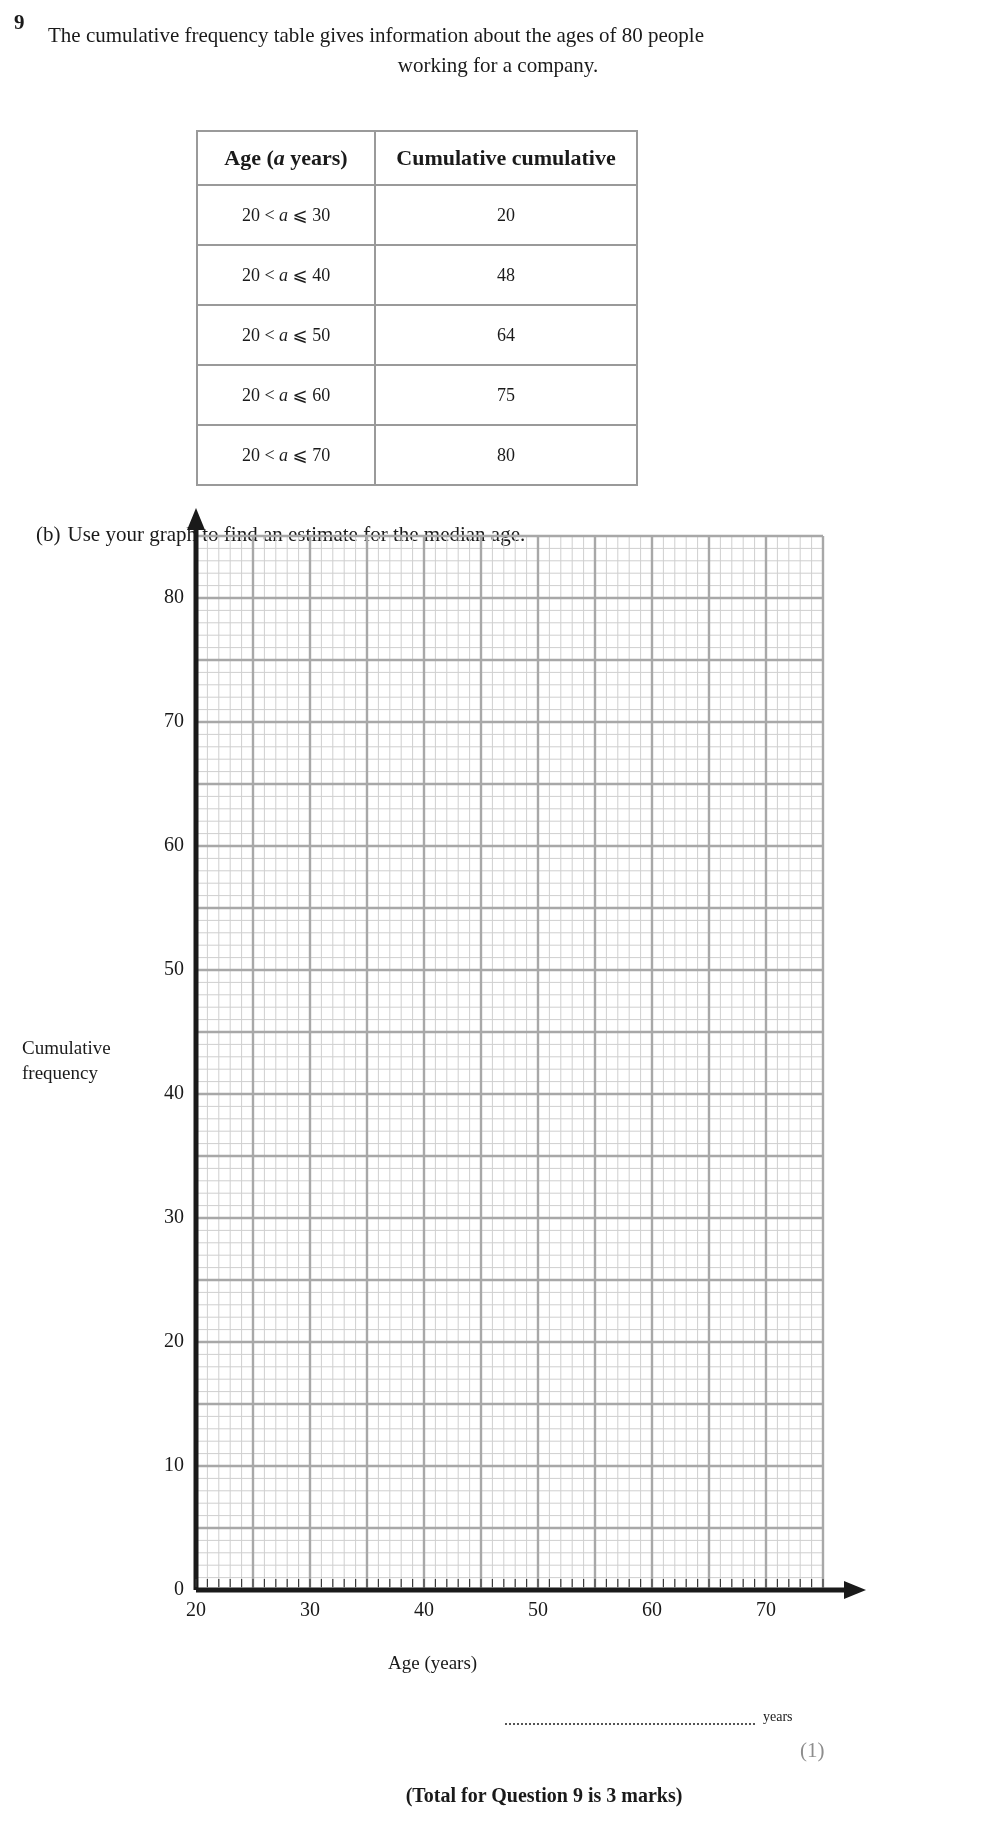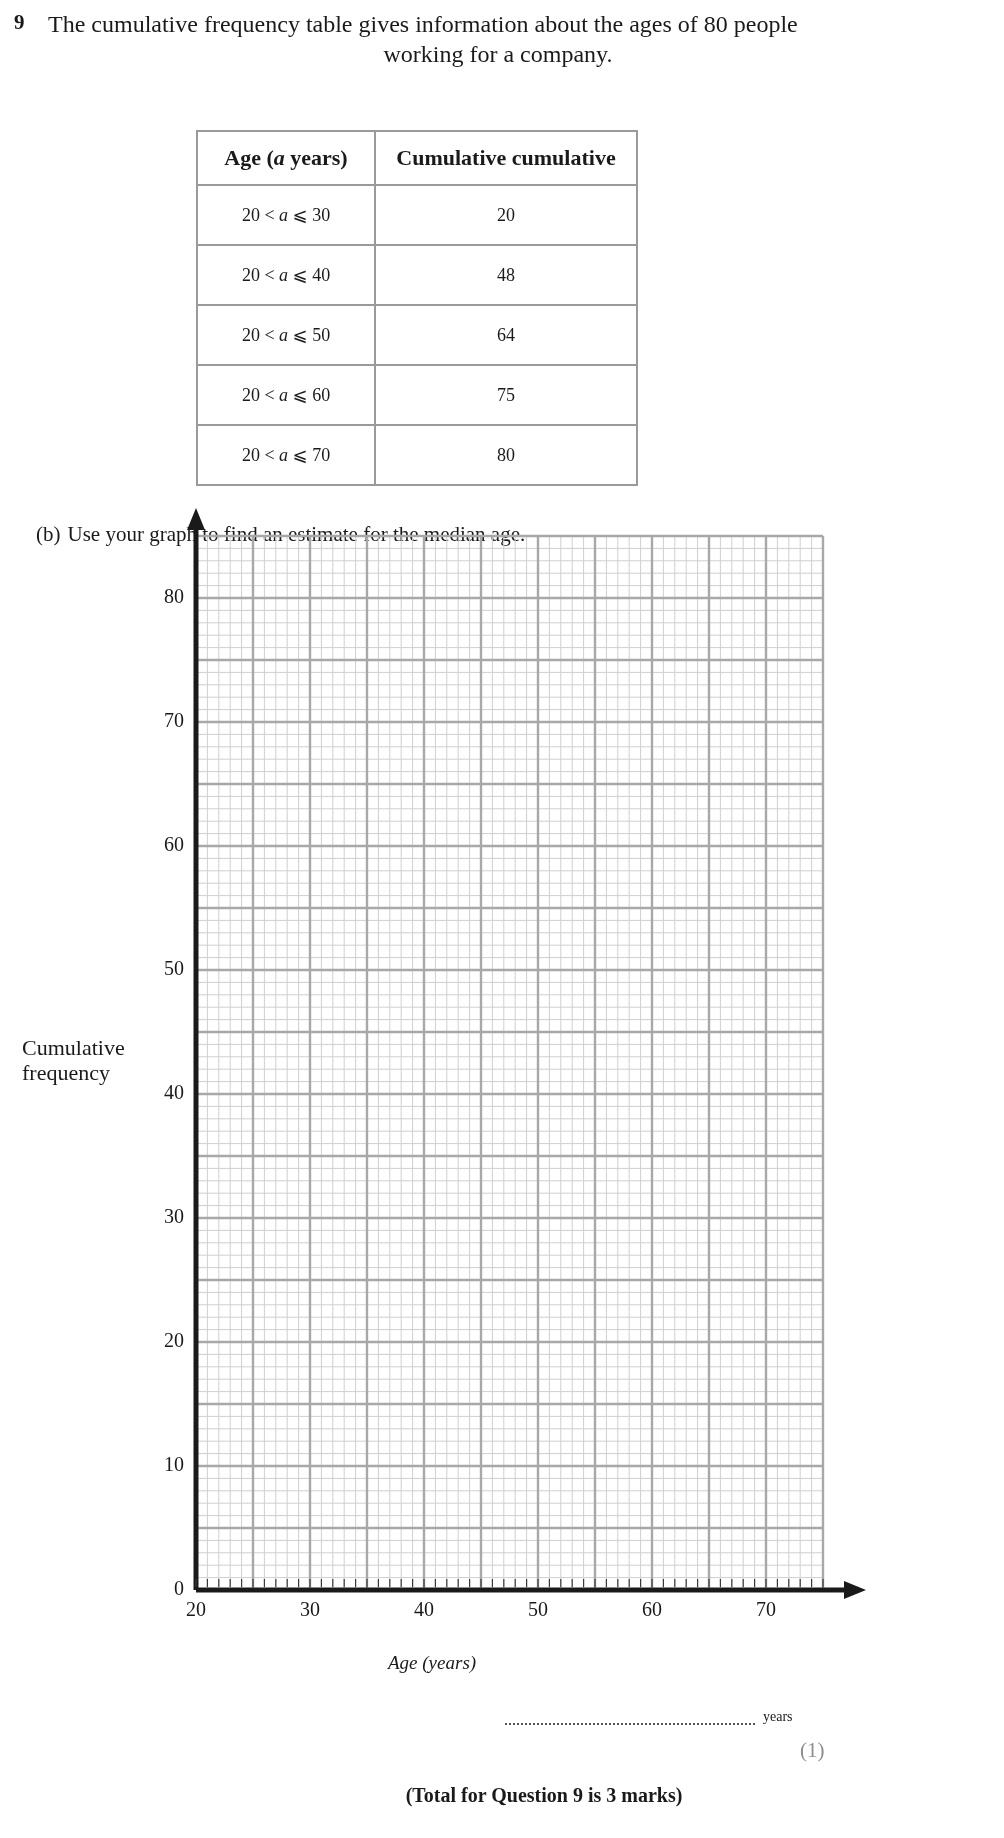--- a/index.html
+++ b/index.html
@@ -21,23 +21,23 @@
     position: absolute;
     left: 14px;
     top: 10px;
     font-weight: bold;
     font-size: 21px;
     font-family: "Liberation Serif", "DejaVu Serif", serif;
   }
   .qtext {
     position: absolute;
     left: 48px;
-    top: 9px;
+    top: 20px;
     width: 900px;
-    font-size: 24px;
+    font-size: 21px;
     line-height: 30px;
   }
   .qtext .l2 { display: block; text-align: center; }
 
   
   .cf-table {
     position: absolute;
     left: 196px;
     top: 93px;
     border-collapse: collapse;
@@ -76,34 +76,33 @@
     left: 0;
     top: 0;
     width: 1004px;
     height: 1838px;
     pointer-events: none;
   }
   #graph-area svg { display: block; }
 
   .axis-caption {
     position: absolute;
-    font-size: 22px;
+    font-size: 19px;
     line-height: 25px;
     text-align: left;
   }
   #cf-caption {
     left: 22px;
     top: 1035px;
     width: 130px;
   }
   #age-caption {
     left: 388px;
     top: 1650px;
     font-size: 19px;
-    font-style: italic;
   }
 
   .tick-lab {
     position: absolute;
     font-size: 20px;
     text-align: right;
   }
   .ytick { width: 42px; }
   .xtick { width: 40px; text-align: center; }
 

